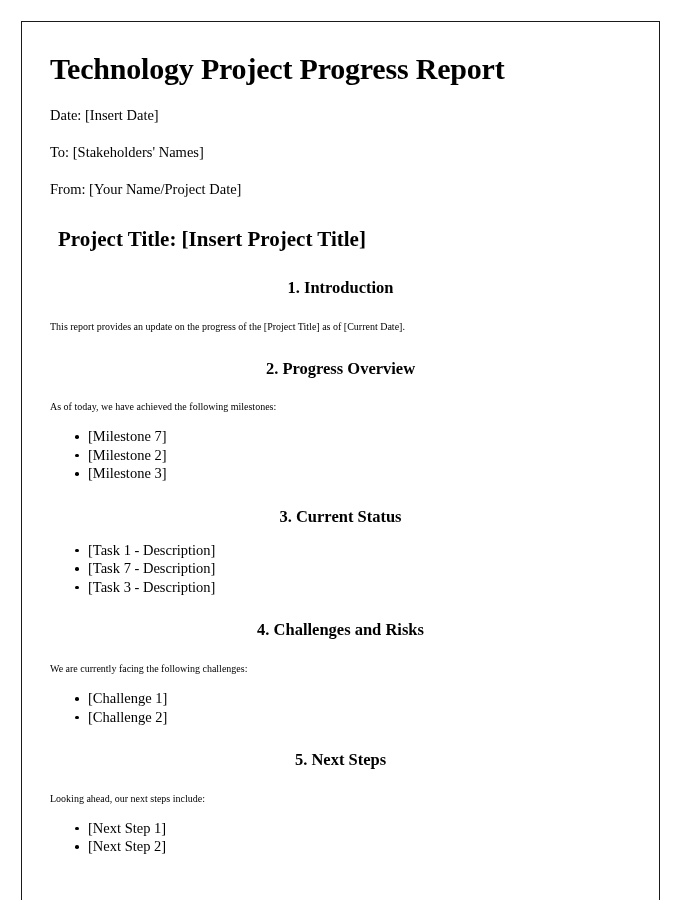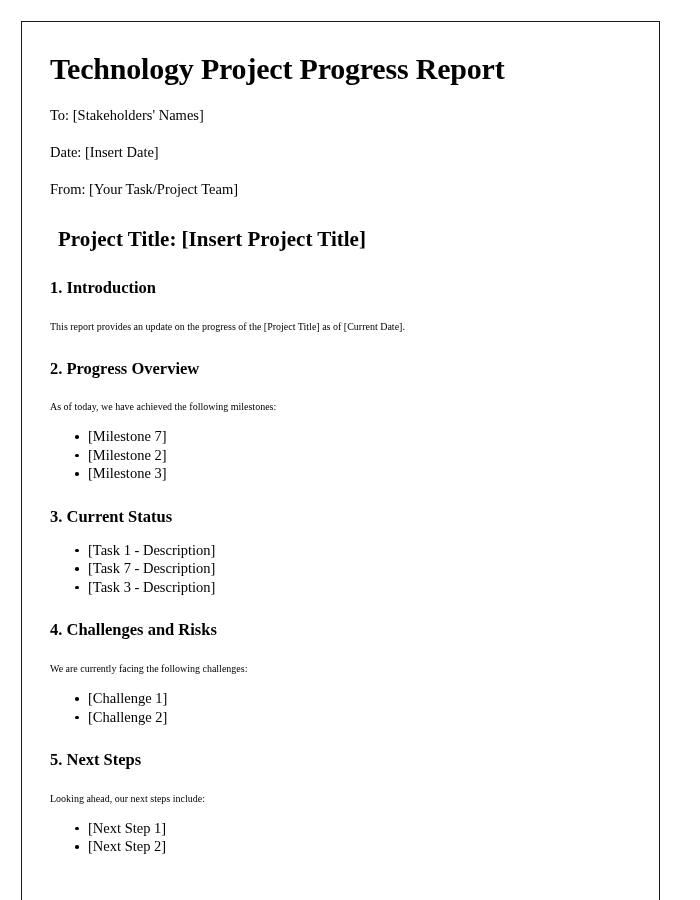--- a/index.html
+++ b/index.html
@@ -53,20 +53,21 @@
     font-weight: bold;
     line-height: 1.2;
     margin: 28px 0 0 8px;
   }
 
   .h3 {
     font-size: 16.5px;
     font-weight: bold;
     line-height: 1.2;
     margin: 26px 0 0 0;
+    text-align: center;
   }
 
   .para {
     font-size: 10px;
     line-height: 1.2;
     margin: 23px 0 0 0;
   }
 
   ul.bullets {
     margin: 14px 0 0 0;
@@ -94,23 +95,23 @@
 </style>
 </head>
 <body>
 
 <div class="page-frame">
   <div class="page-body">
 
     <h1 class="doc-title">Technology Project Progress Report</h1>
 
     <div class="meta-block">
+      <p class="meta-line">Date: [Insert Date]</p>
       <p class="meta-line">To: [Stakeholders' Names]</p>
-      <p class="meta-line">Date: [Insert Date]</p>
-      <p class="meta-line">From: [Your Task/Project Team]</p>
+      <p class="meta-line">From: [Your Name/Project Date]</p>
     </div>
 
     <h2 class="h2">Project Title: [Insert Project Title]</h2>
 
     <h3 class="h3">1. Introduction</h3>
     <p class="para">This report provides an update on the progress of the [Project Title] as of [Current Date].</p>
 
     <h3 class="h3">2. Progress Overview</h3>
     <p class="para">As of today, we have achieved the following milestones:</p>
     <ul class="bullets">

